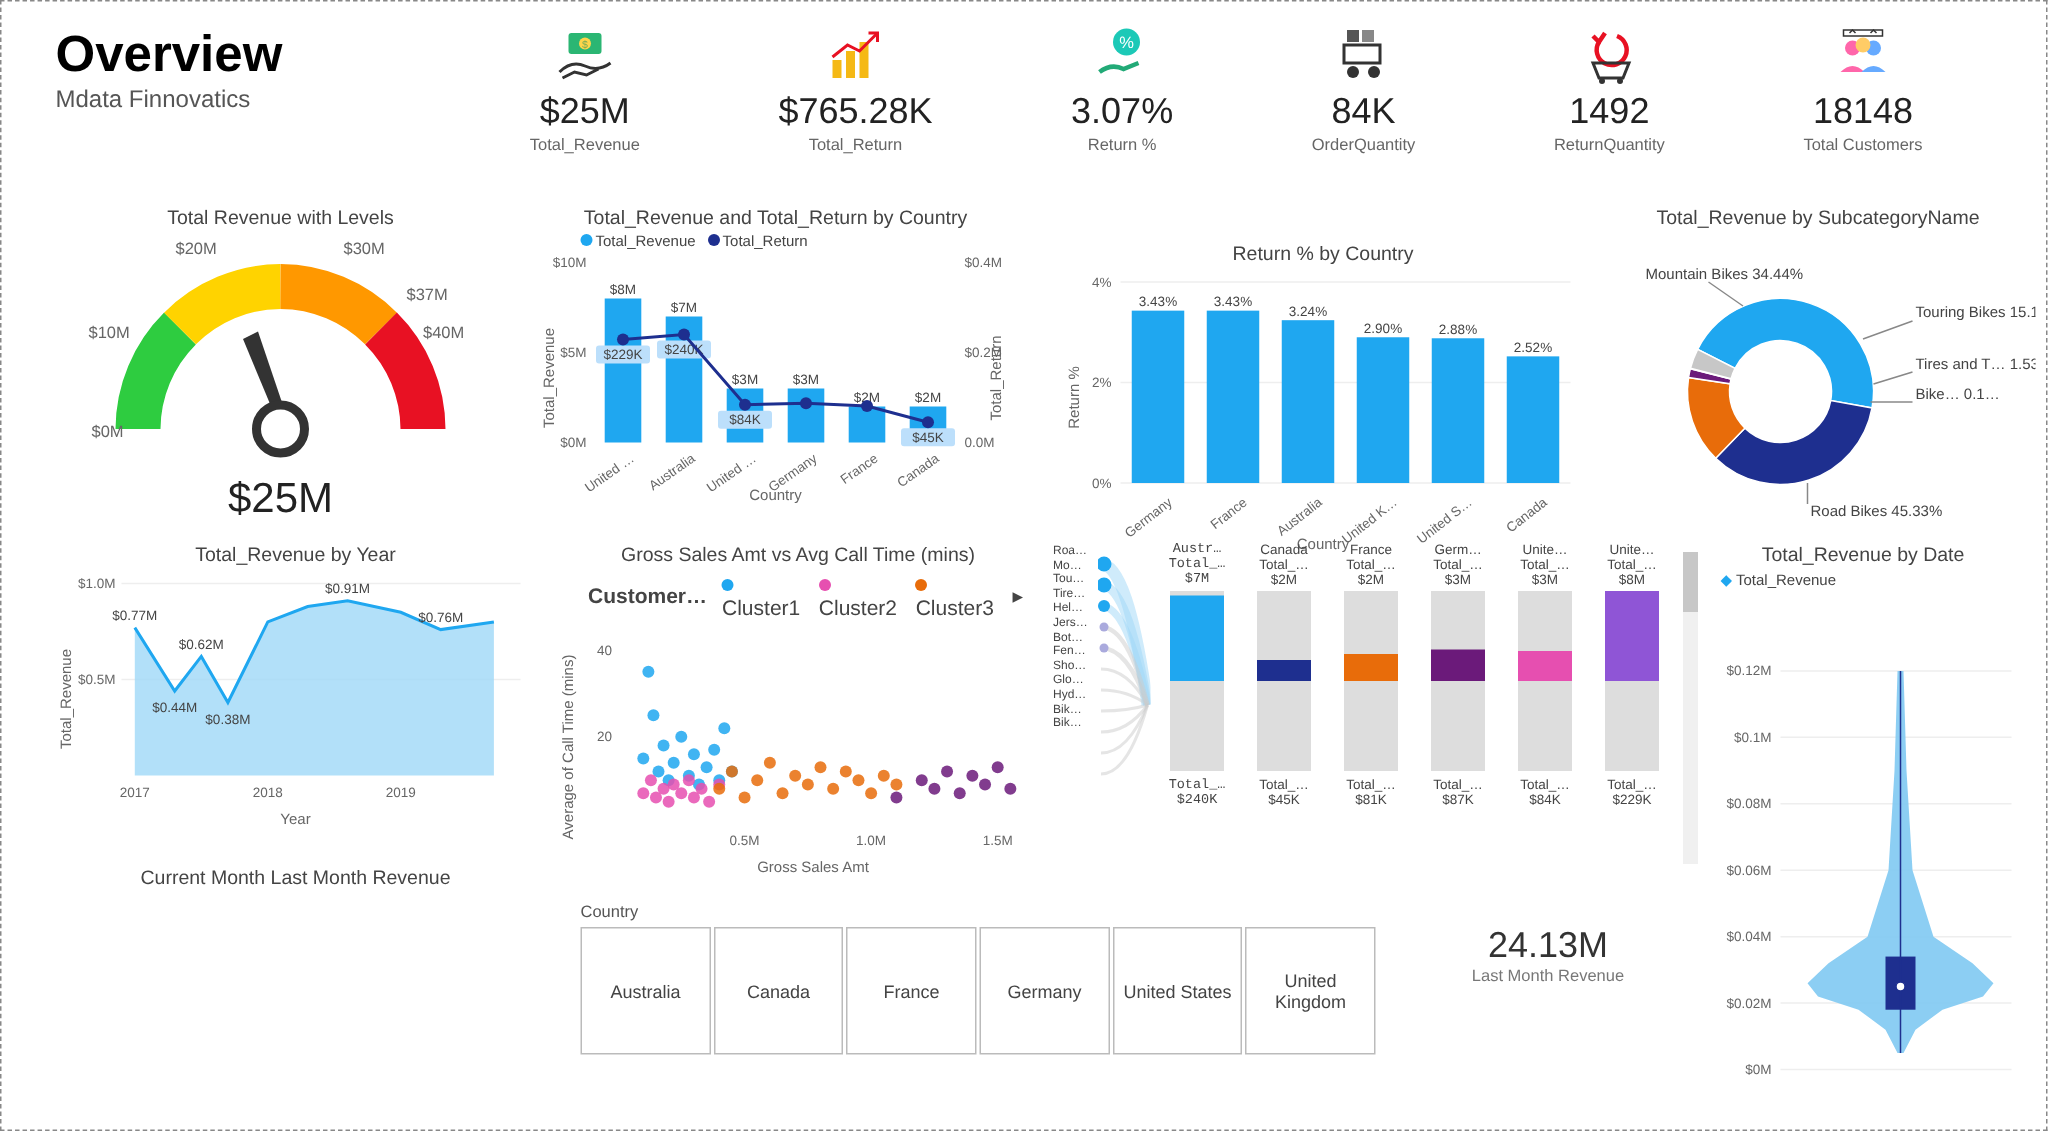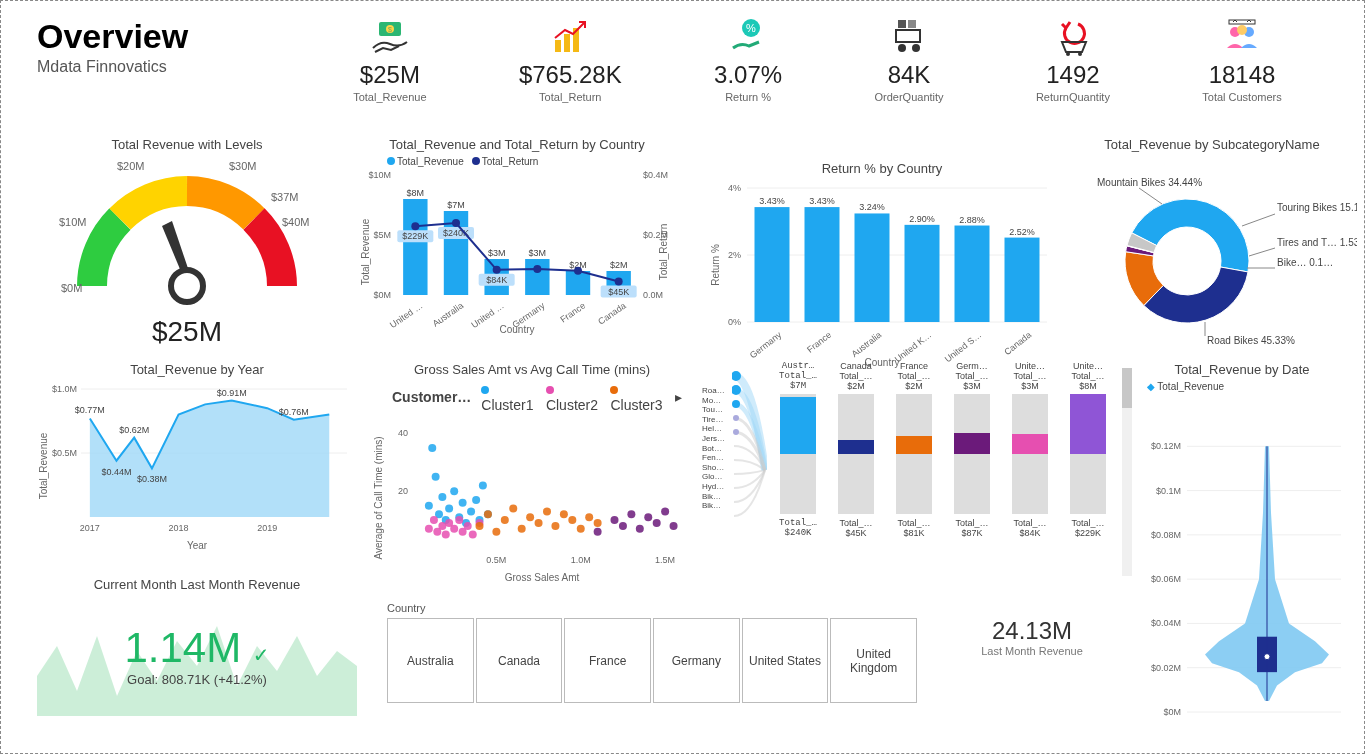--- a/index.html
+++ b/index.html
@@ -51,21 +51,21 @@
 #lastmonth { left: 910px; top: 480px; width: 190px; height: 80px; text-align: center; }
 #lastmonth .big { font-size: 24px; color: #333; }
 #lastmonth .small { font-size: 11px; color: #777; }
 
 .bar-value-label { font-size: 9px; fill: #444; text-anchor: middle; }
 .sankey-col { position: absolute; top: 0; width: 48px; font-size: 9px; color: #444; text-align: center; }
 .sankey-col .head { font-size: 9px; line-height: 1.1; margin-bottom:2px;}
 .sankey-col .bar { width: 36px; margin: 0 auto; background: #ddd; height: 120px; position: relative; }
 .sankey-col .fill { position: absolute; left: 0; right: 0; bottom: 50%; }
 .sankey-col .foot { margin-top: 4px; }
-.sankey-left { position: absolute; left: 0; top: 24px; width: 40px; font-size: 8px; color: #444; line-height: 1.2; }
+.sankey-left { position: absolute; left: 0; top: 0; width: 40px; font-size: 8px; color: #444; line-height: 1.2; }
 .sankey-left div { white-space: nowrap; overflow: hidden; text-overflow: ellipsis; }
 
 .spark-month { position:absolute; inset:0; }
 #monthkpi .mval { color:#1fb866; font-size:42px; font-weight:400; text-align:center; padding-top:28px; position:relative; z-index:2;}
 #monthkpi .mgoal { color:#444; font-size:13px; text-align:center; position:relative; z-index:2;}
 
 .scroll-track { position:absolute; right:0; top:6px; bottom:6px; width:10px; background:#f0f0f0; }
 .scroll-thumb { position:absolute; left:0; right:0; top:0; height:40px; background:#c7c7c7; }
 
 </style>
@@ -496,27 +496,20 @@
           <line x1="50" y1="54.285714285714334" x2="204" y2="54.285714285714334" stroke="#eee"></line>
           <path d="M128 308.92857142857144 L120 293.42857142857144 L102 280.14285714285717 L75 271.2857142857143 L68 262.42857142857144 L82 249.14285714285714 L108 231.42857142857144 L122 187.14285714285717 L126 120.71428571428572 L128 54.285714285714334 L132 54.285714285714334 L134 120.71428571428572 L138 187.14285714285717 L152 231.42857142857144 L178 249.14285714285714 L192 262.42857142857144 L185 271.2857142857143 L158 280.14285714285717 L140 293.42857142857144 L132 308.92857142857144 Z" fill="#7fc9f2" opacity="0.9"></path>
           <rect x="120" y="244.71428571428572" width="20" height="35.428571428571445" fill="#1e2f8f"></rect>
           <line x1="130" y1="308.92857142857144" x2="130" y2="54.285714285714334" stroke="#1e2f8f"></line>
           <circle cx="130" cy="264.6428571428571" r="3" fill="#fff" stroke="#1e2f8f"></circle>
         </svg>
     </div>
 
     <div id="monthkpi" class="panel">
       <div class="panel-title">Current Month Last Month Revenue</div>
-      <div style="position:relative;height:120px;">
-        <svg class="spark-month" width="320" height="120">
-          <path d="M0 80 L20 50 L40 95 L60 40 L80 100 L100 55 L120 85 L140 45 L160 70 L180 30 L200 90 L220 50 L240 75 L260 40 L280 80 L300 55 L320 70 L320 120 L0 120 Z" fill="#c6ecd4" opacity="0.9"></path>
-        </svg>
-        <div class="mval"><span>1.14M</span> <span style="font-size:20px">✓</span></div>
-        <div class="mgoal">Goal: 808.71K (+41.2%)</div>
-      </div>
     </div>
 
     <div id="slicer" class="panel">
       <div class="slicer-head">Country</div>
       <div class="slicer-cells">
           <div class="slicer-cell">Australia</div>
           <div class="slicer-cell">Canada</div>
           <div class="slicer-cell">France</div>
           <div class="slicer-cell">Germany</div>
           <div class="slicer-cell">United States</div>

